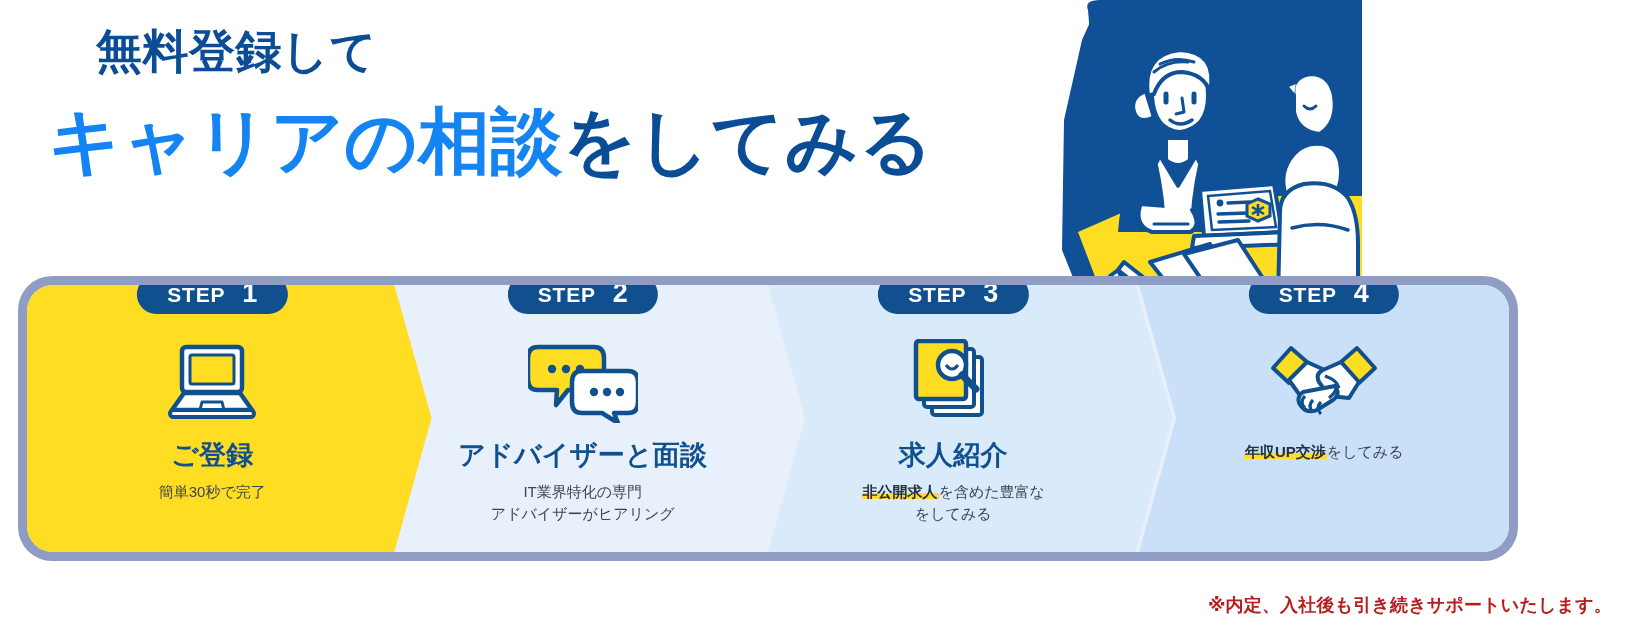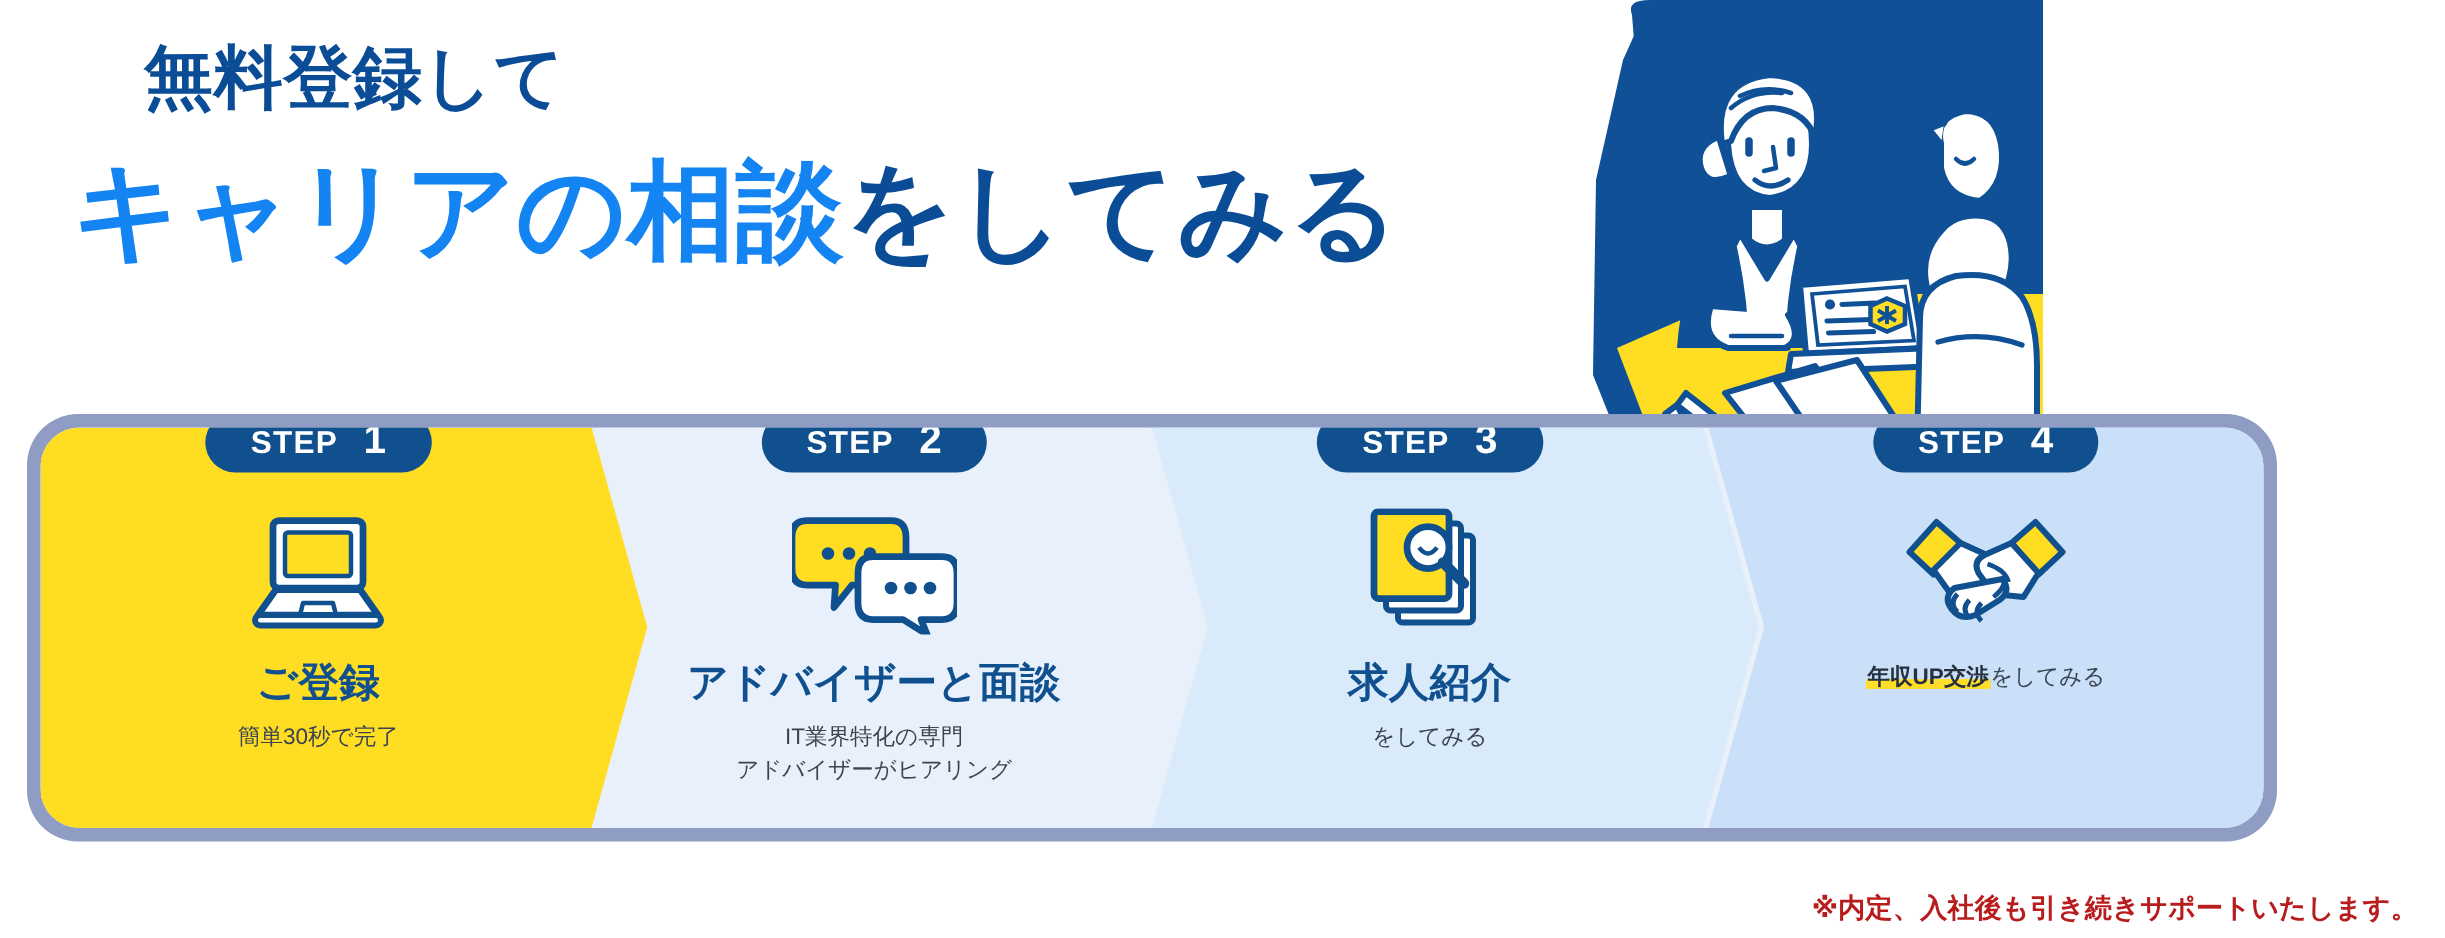--- a/index.html
+++ b/index.html
@@ -273,20 +273,21 @@
             <rect x="22" y="18" width="50" height="58" rx="3" fill="#ffffff" stroke="#10508f" stroke-width="4"></rect>
             <rect x="14" y="10" width="50" height="58" rx="3" fill="#ffffff" stroke="#10508f" stroke-width="4"></rect>
             <rect x="6" y="2" width="50" height="58" rx="3" fill="#ffdd22" stroke="#10508f" stroke-width="4.5"></rect>
             <circle cx="42" cy="26" r="14" fill="#ffffff" stroke="#10508f" stroke-width="4.5"></circle>
             <path d="M36 26 Q42 34 48 26" fill="none" stroke="#10508f" stroke-width="3"></path>
             <path d="M52 36 L66 50" stroke="#10508f" stroke-width="7" stroke-linecap="round"></path>
           </svg>
         </div>
         <div class="step-title">求人紹介</div>
         <div class="step-desc">
+          <div><span class="hi">非公開求人</span><span>を含めた豊富な</span></div>
           <div>をしてみる</div>
         </div>
       </div>
     </div>
 
     <div class="step">
       <div class="shape">
         <svg viewBox="0 0 403 267" preserveAspectRatio="none" xmlns="http://www.w3.org/2000/svg">
           <path d="M0 0 H403 V267 H0 L37 133 Z" fill="#c9e0f8"></path>
         </svg>

